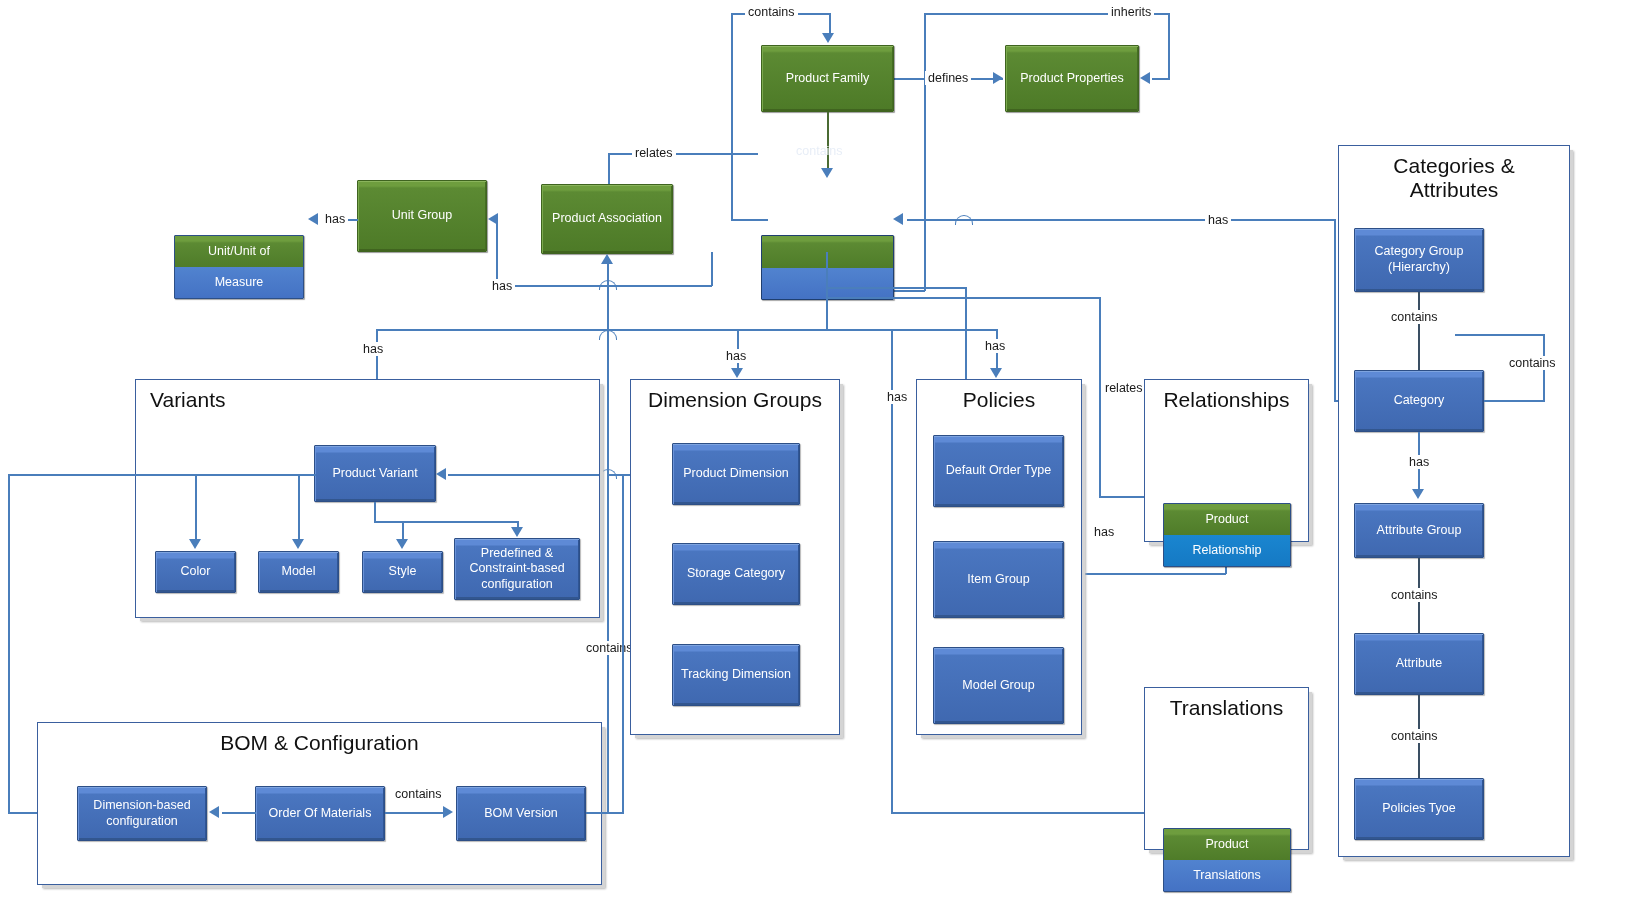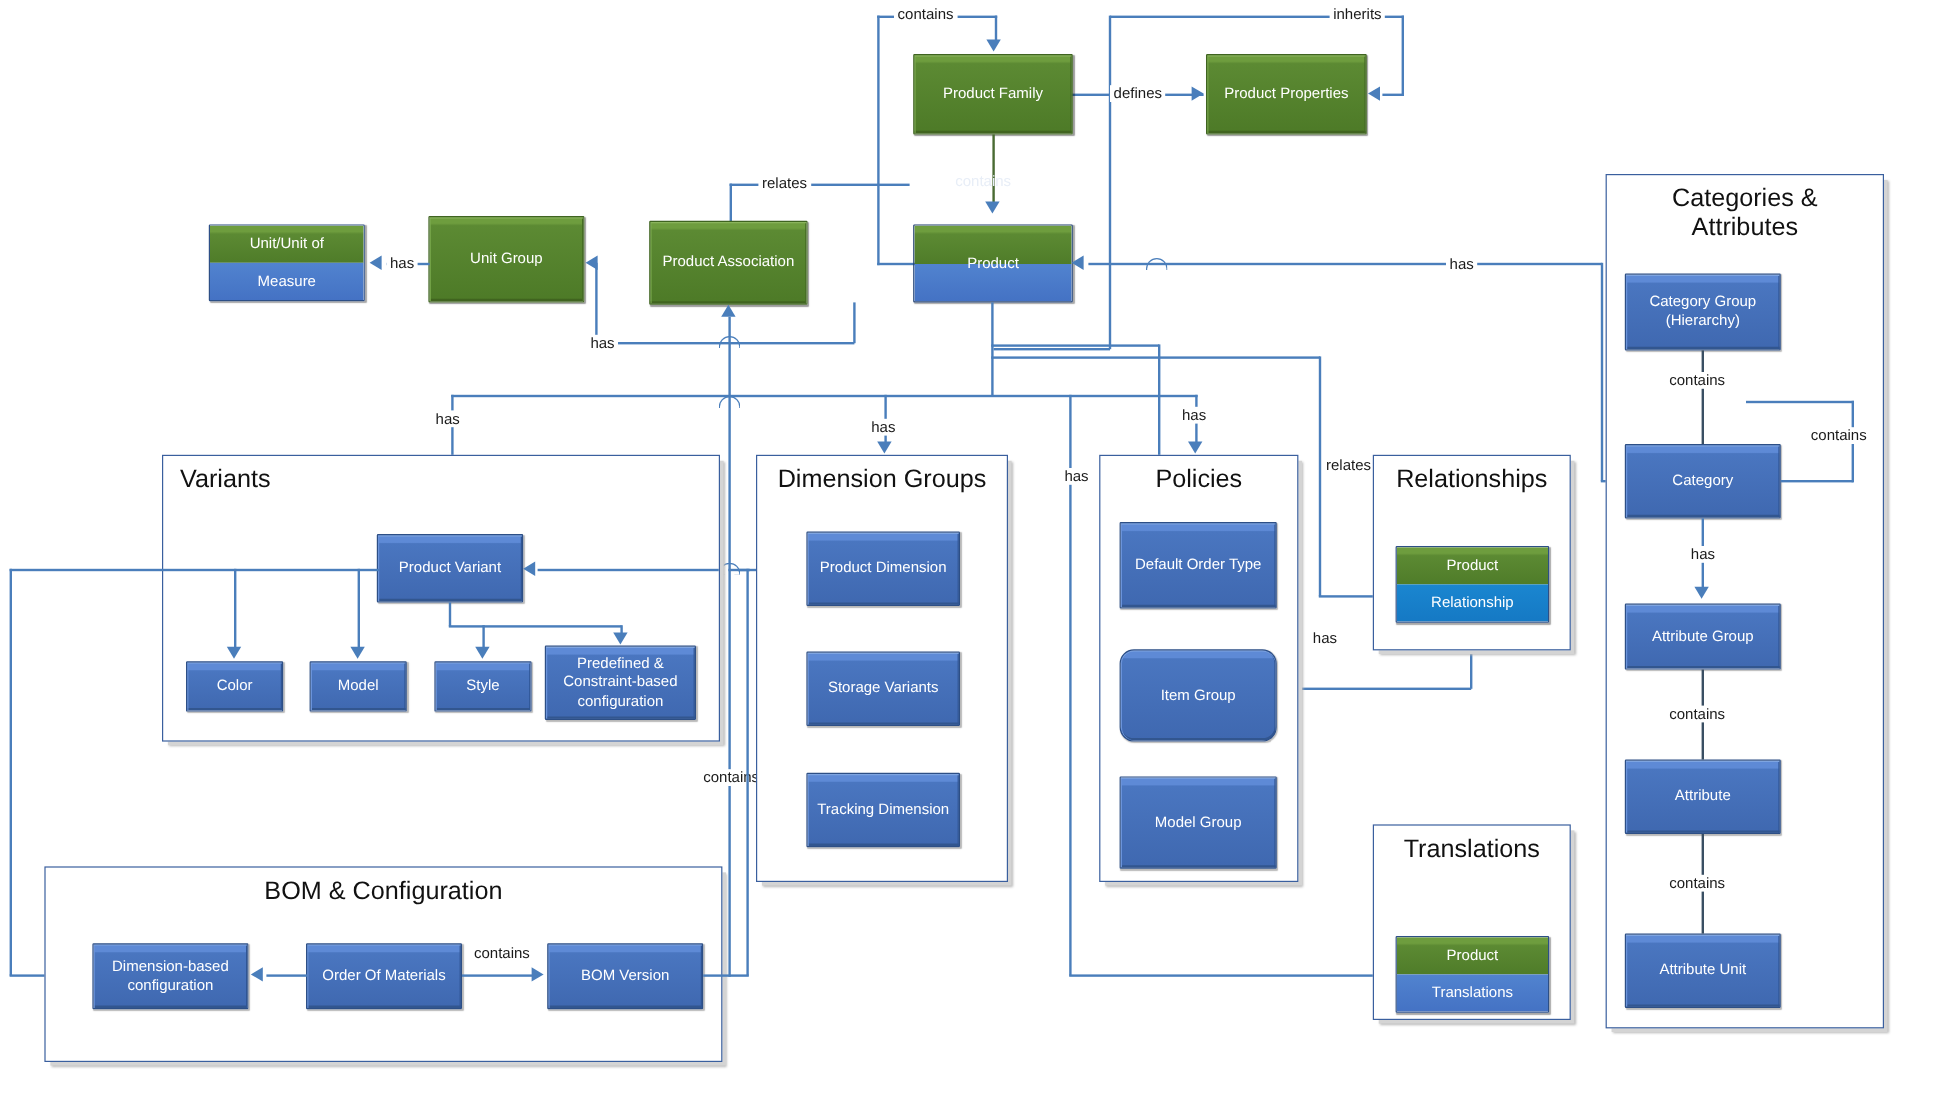--- a/index.html
+++ b/index.html
@@ -54,20 +54,21 @@
       inset -1px 0 0 #456d23,
       inset 0 -2px 0 #40641f,
       1px 1px 1px rgba(0,0,0,.4);
   }
   
   .node.split{
     background:transparent;display:block;padding:0;
     border:1px solid #2d4f86;
     box-shadow:1px 1px 1px rgba(0,0,0,.35);
     overflow:hidden;
+    margin-top:48px;
   }
   .node.split .half{
     box-sizing:border-box;width:100%;height:50%;
     display:flex;align-items:center;justify-content:center;
     font-size:12.5px;line-height:1.2;color:#fff;text-align:center;
   }
   .node.split .half.g{
     background:linear-gradient(#6e9d3e 0px,#6e9d3e 5px,#5c8a33 7px,#4f7c29 100%);
   }
   .node.split .half.b{
@@ -263,34 +264,34 @@
   <div class="ar right abs" style="left:64px;top:806px;"></div>
 
   <div class="section" style="left:630px;top:379px;width:210px;height:356px;">
     <div class="sec-title">Dimension Groups</div>
   </div>
 
   <div class="node blue" style="left:672px;top:443px;width:128px;height:62px;">
     <span>Product Dimension</span>
   </div>
   <div class="node blue" style="left:672px;top:543px;width:128px;height:62px;">
-    <span>Storage Variants</span>
+    <span>Storage Category</span>
   </div>
   <div class="node blue" style="left:672px;top:644px;width:128px;height:62px;justify-content:center;">
     <span>Tracking Dimension</span>
   </div>
 
   <div class="section" style="left:916px;top:379px;width:166px;height:356px;">
     <div class="sec-title">Policies</div>
   </div>
 
   <div class="node blue" style="left:933px;top:435px;width:131px;height:72px;">
     <span>Default Order Type</span>
   </div>
-  <div class="node blue" style="left:933px;top:541px;width:131px;height:77px;border-radius:12px;">
+  <div class="node blue" style="left:933px;top:541px;width:131px;height:77px;">
     <span>Item Group</span>
   </div>
   <div class="node blue" style="left:933px;top:647px;width:131px;height:77px;">
     <span>Model Group</span>
   </div>
 
   <div class="section" style="left:1144px;top:379px;width:165px;height:163px;">
     <div class="sec-title">Relationships</div>
   </div>
   <div class="node split" style="left:1163px;top:455px;width:128px;height:64px;">
@@ -326,21 +327,21 @@
 
   <div class="node blue" style="left:1354px;top:503px;width:130px;height:55px;">
     <span>Attribute Group</span>
   </div>
 
   <div class="node blue" style="left:1354px;top:633px;width:130px;height:62px;">
     <span>Attribute</span>
   </div>
 
   <div class="node blue" style="left:1354px;top:778px;width:130px;height:62px;">
-    <span>Attribute Unit</span>
+    <span>Policies Tyoe</span>
   </div>
 
   <div class="ln v abs dark" style="left:1418px;top:292px;height:78px;"></div>
   <div class="lbl" style="left:1388px;top:310px;">contains</div>
 
   <div class="ln h abs" style="left:1455px;top:334px;width:90px;"></div>
   <div class="ln v abs" style="left:1543px;top:334px;height:68px;"></div>
   <div class="ln h abs" style="left:1484px;top:400px;width:60px;"></div>
   <div class="lbl" style="left:1506px;top:356px;">contains</div>
 

